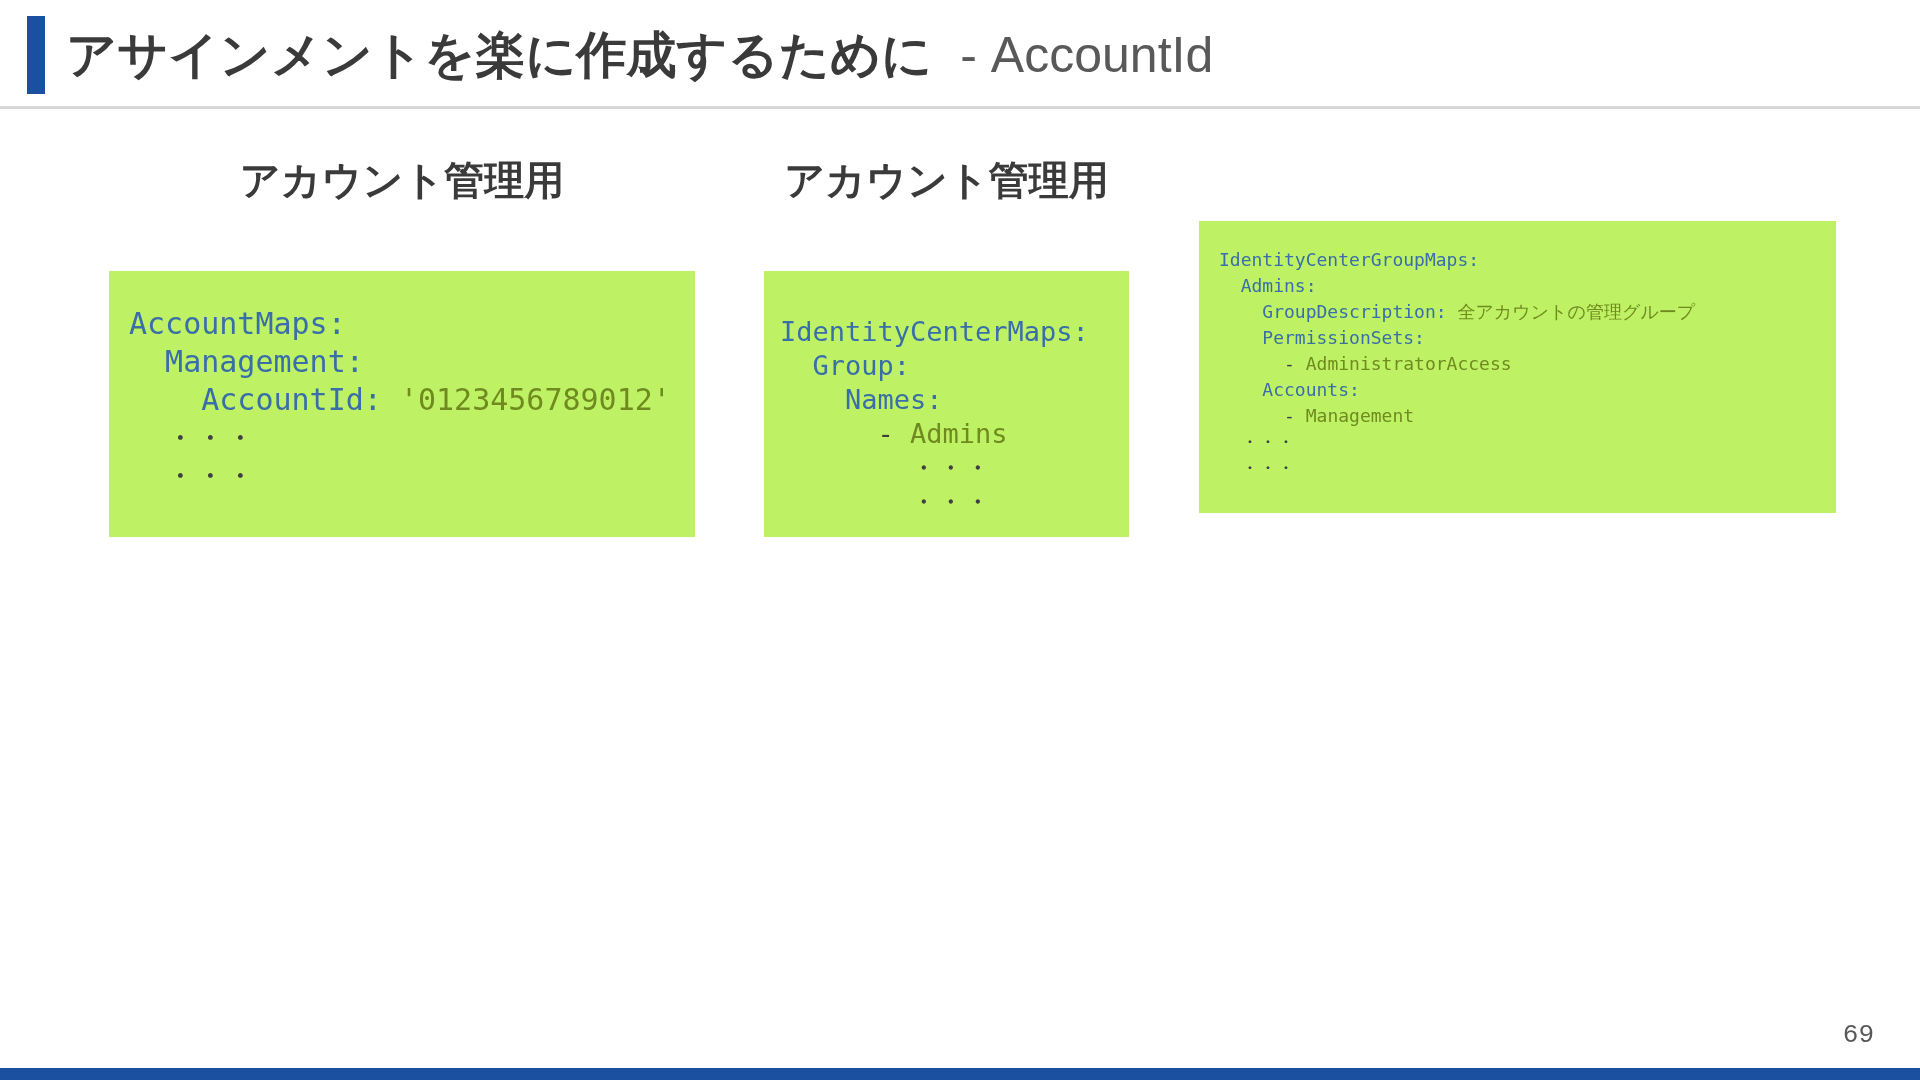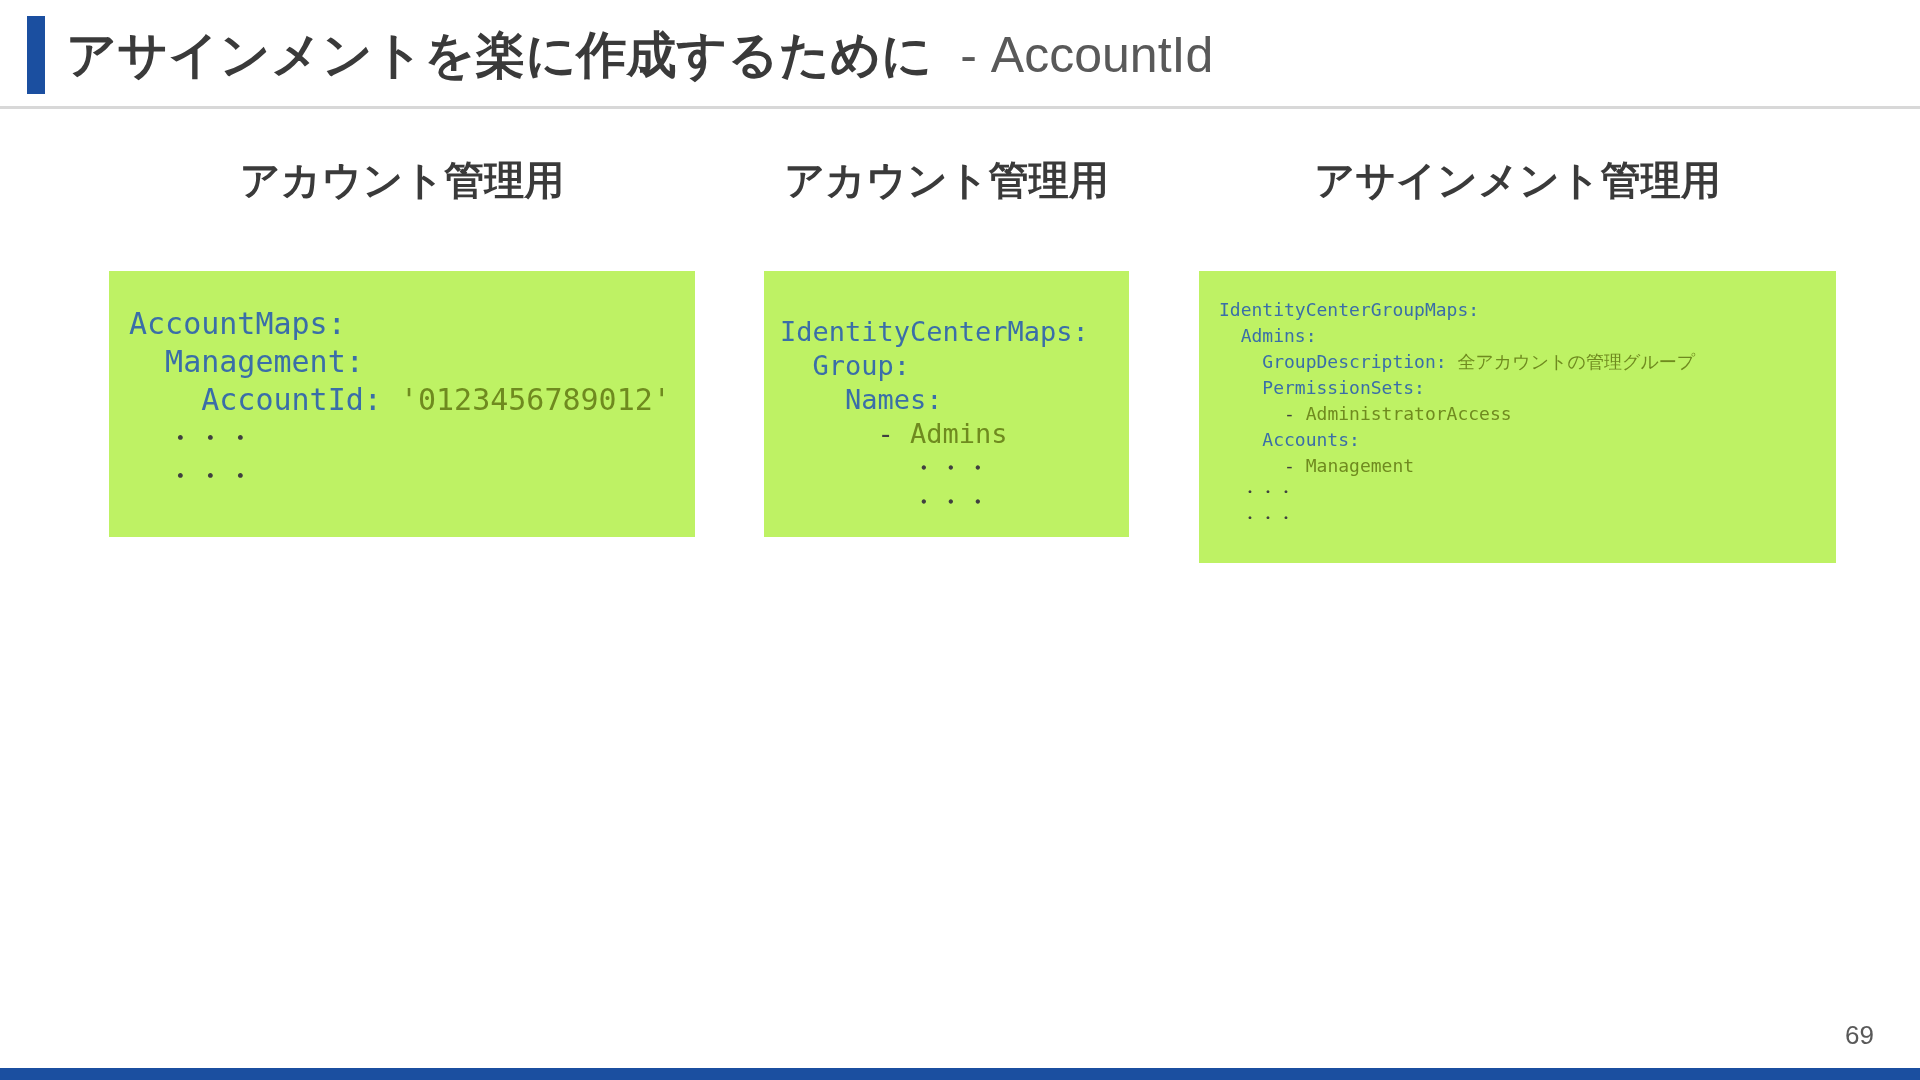--- a/index.html
+++ b/index.html
@@ -81,20 +81,21 @@
   .tok-value { color: var(--value-color, #6f8a1f); text-align: center; }
   .tok-plain { color: var(--plain-color, #404040); }
 
   
   .page-number {
     position: absolute;
     right: 46px;
     top: 1020px;
     font-size: 26px;
     color: #595959;
+    font-family: Liberation Mono, monospace;
   }
   .bottom-bar {
     position: absolute;
     left: 0;
     bottom: 0;
     width: 1920px;
     height: 12px;
     background: var(--accent-blue, #1b4fa0);
   }
 </style>
@@ -118,21 +119,20 @@
       <h2 class="col-heading">アカウント管理用</h2>
       <pre class="code-block"><div class="code-line"><span class="tok-key">AccountMaps:</span></div><div class="code-line"><span class="tok-key">  Management:</span></div><div class="code-line"><span class="tok-key">    AccountId: </span><span class="tok-value">'0123456789012'</span></div><div class="code-line"><span class="tok-plain">  ・・・</span></div><div class="code-line"><span class="tok-plain">  ・・・</span></div></pre>
     </section>
 
     <section class="column col-1">
       <h2 class="col-heading">アカウント管理用</h2>
       <pre class="code-block"><div class="code-line"><span class="tok-key">IdentityCenterMaps:</span></div><div class="code-line"><span class="tok-key">  Group:</span></div><div class="code-line"><span class="tok-key">    Names:</span></div><div class="code-line"><span class="tok-plain">      - </span><span class="tok-value">Admins</span></div><div class="code-line"><span class="tok-plain">        ・・・</span></div><div class="code-line"><span class="tok-plain">        ・・・</span></div></pre>
     </section>
 
     <section class="column col-2">
-      <h2 class="col-heading">アサインメント管理用</h2>
       <pre class="code-block"><div class="code-line"><span class="tok-key">IdentityCenterGroupMaps:</span></div><div class="code-line"><span class="tok-key">  Admins:</span></div><div class="code-line"><span class="tok-key">    GroupDescription: </span><span class="tok-value">全アカウントの管理グループ</span></div><div class="code-line"><span class="tok-key">    PermissionSets:</span></div><div class="code-line"><span class="tok-plain">      - </span><span class="tok-value">AdministratorAccess</span></div><div class="code-line"><span class="tok-key">    Accounts:</span></div><div class="code-line"><span class="tok-plain">      - </span><span class="tok-value">Management</span></div><div class="code-line"><span class="tok-plain">  ・・・</span></div><div class="code-line"><span class="tok-plain">  ・・・</span></div></pre>
     </section>
 
   </main>
 
   <div class="page-number">69</div>
 
   <div class="bottom-bar"></div>
 
 </div>

